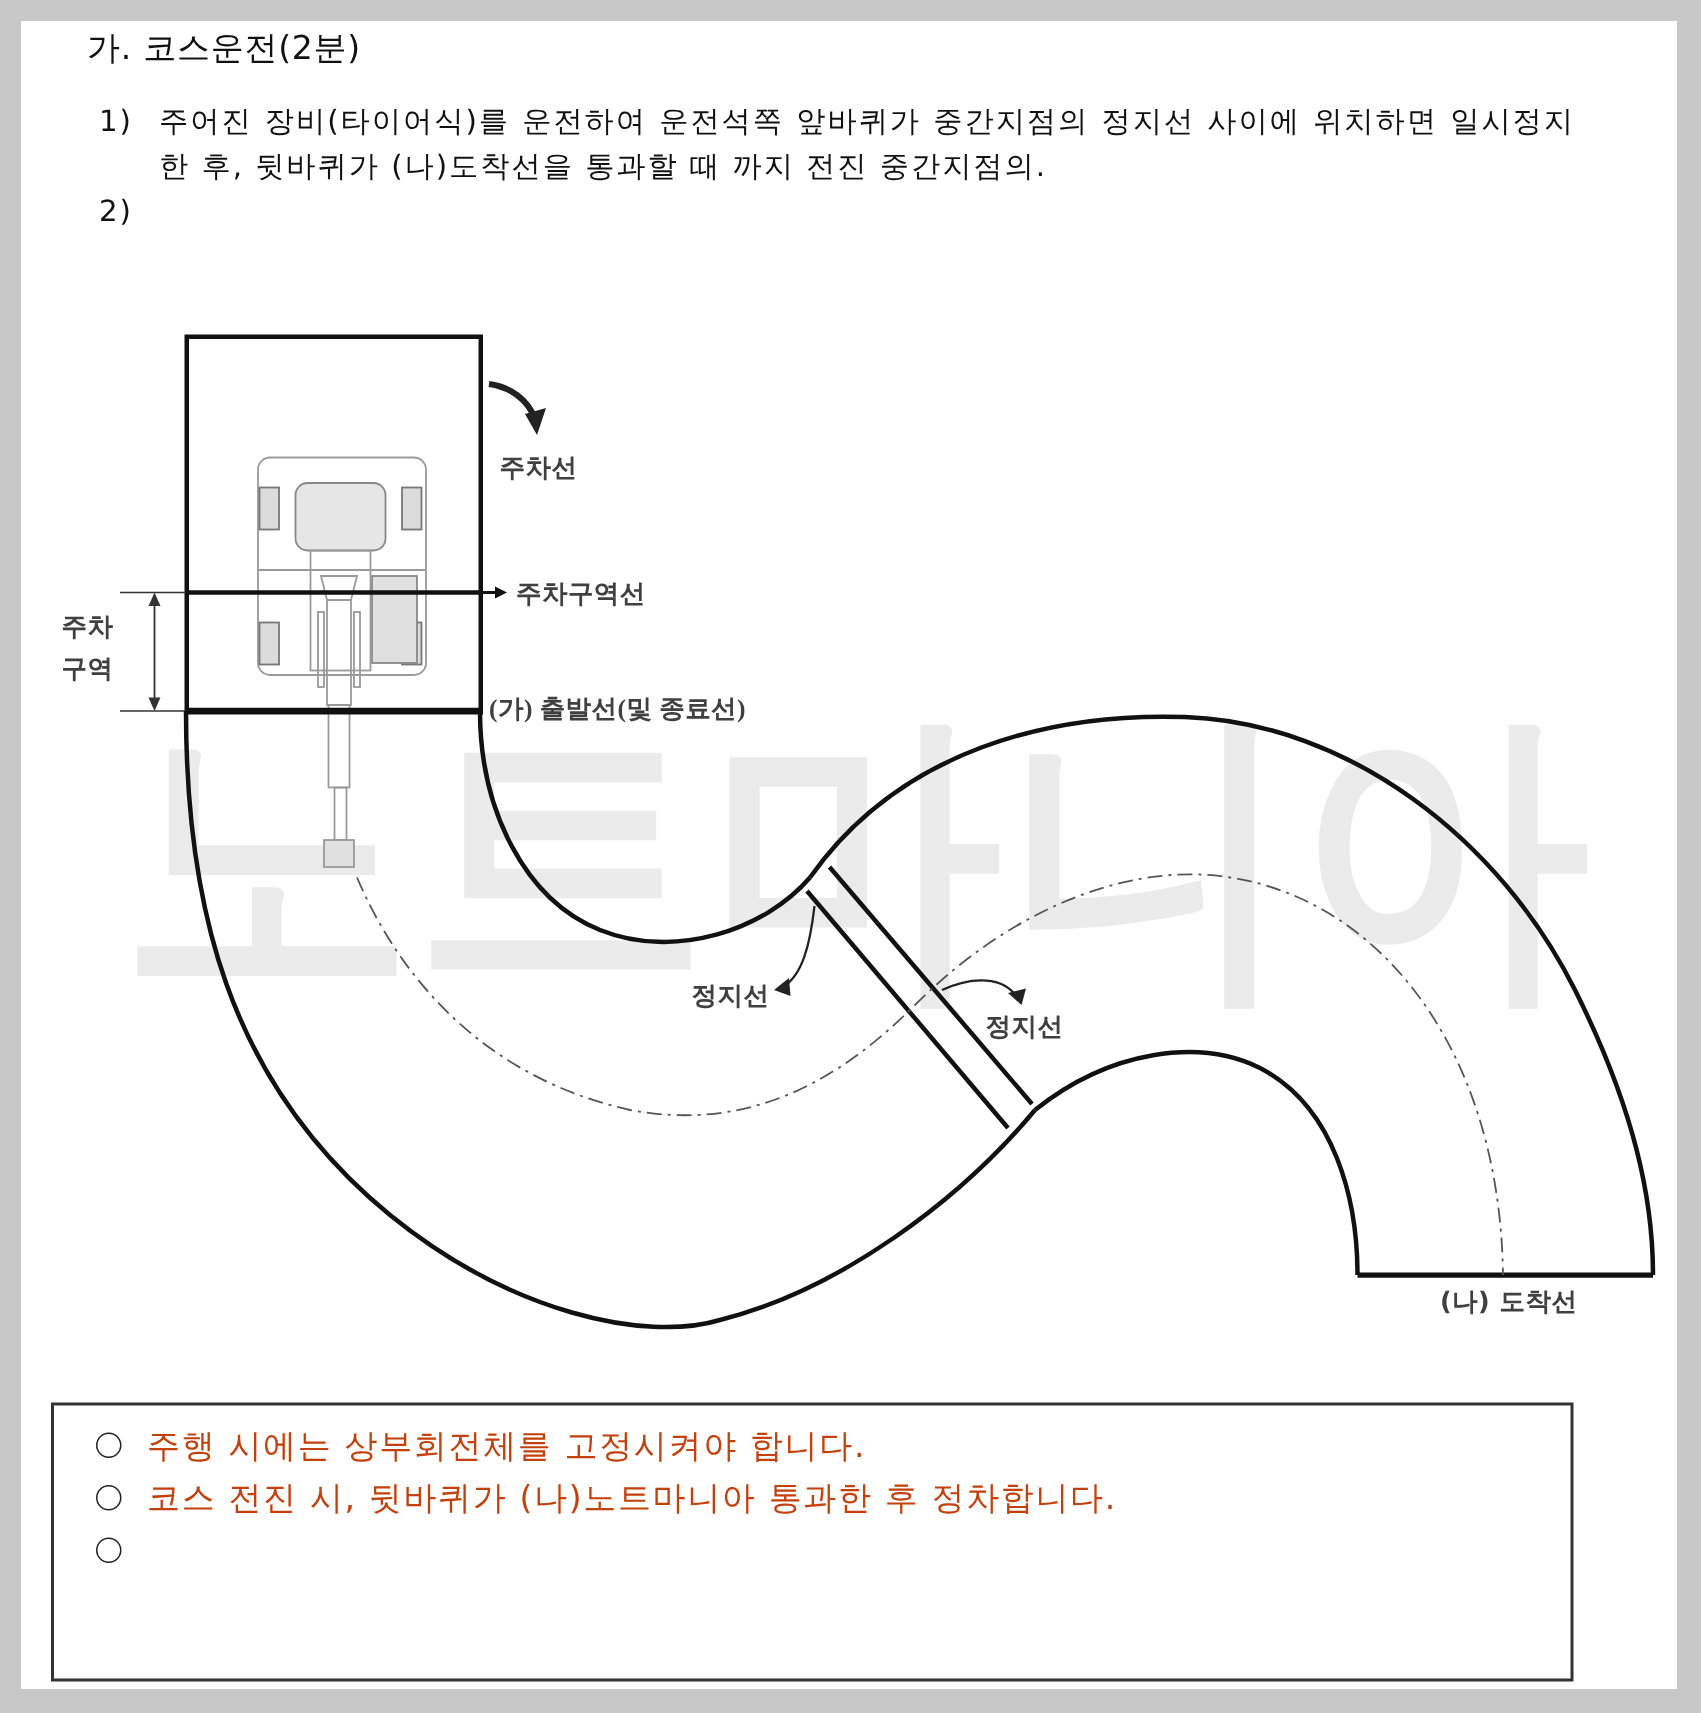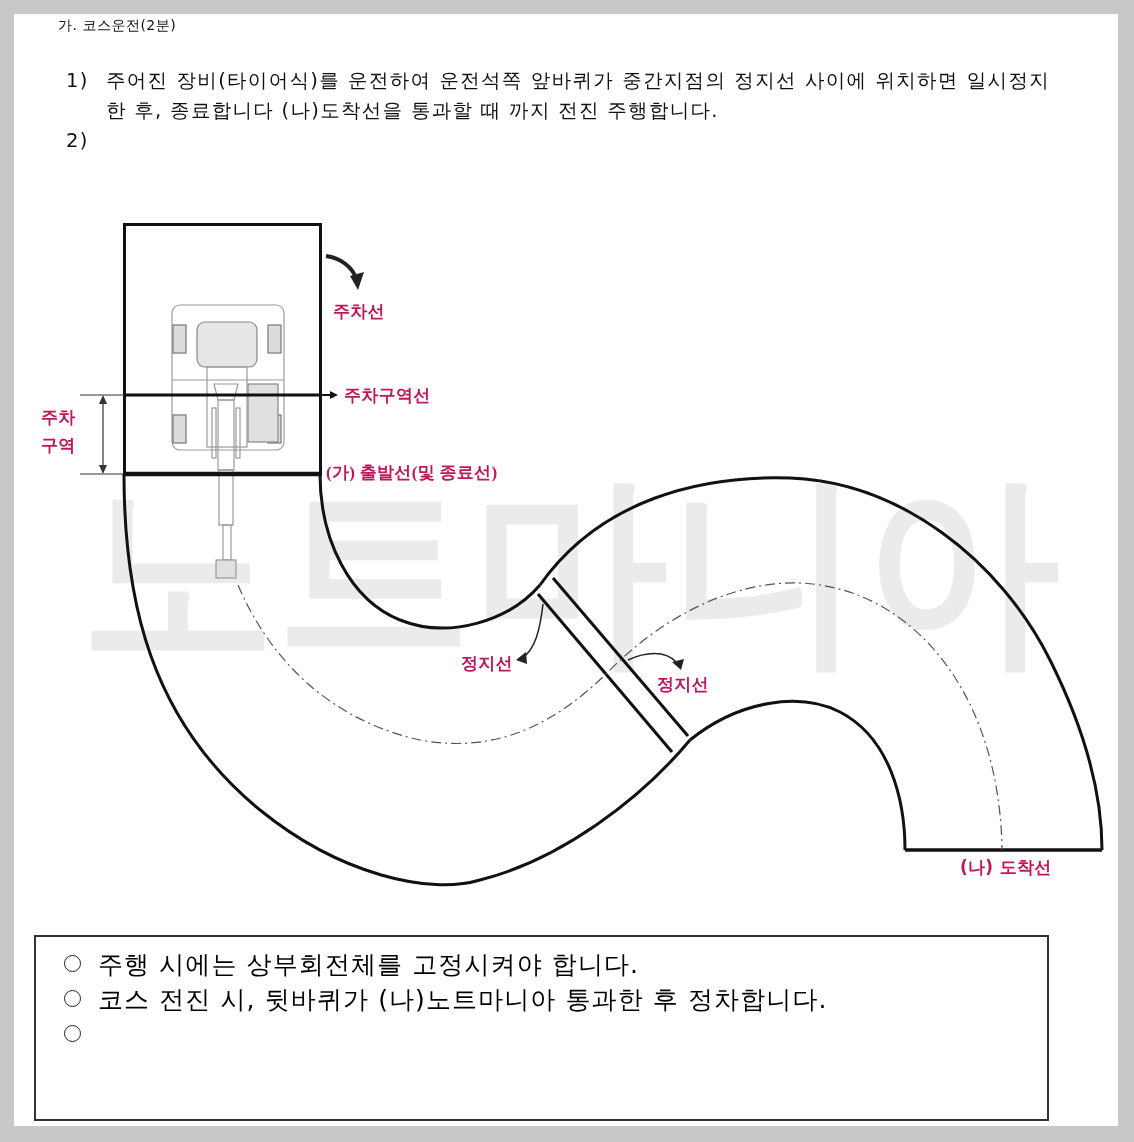--- a/index.html
+++ b/index.html
@@ -8,59 +8,59 @@
     position: relative; overflow: hidden;
     font-family: "DejaVu Sans", "Liberation Sans", sans-serif;
     color: #111;
   }
   .page {
     position: absolute; left: 14px; top: 14px; width: 1104px; height: 1112px;
     background: #ffffff;
   }
   .heading {
     position: absolute; left: 44px; top: 3px;
-    font-size: 14px; letter-spacing: 0.5px; color: #111;
+    font-size: 22px; letter-spacing: 0.5px; color: #111;
   }
   .steps { position: absolute; left: 60px; top: 52px; width: 990px; }
   .step {
     position: relative; padding-left: 46px;
     font-size: 19.5px; line-height: 30px; letter-spacing: 1.3px;
     text-align: justify; text-align-last: left;
   }
   .step .num { position: absolute; left: 6px; top: 0; }
   .diagram { position: absolute; left: 0; top: 0; width: 1134px; height: 1142px; }
   .lbl {
-    position: absolute; font-size: 17px; font-weight: bold; color: #be185d;
+    position: absolute; font-size: 17px; font-weight: bold; color: #404040;
     white-space: nowrap; letter-spacing: 0.3px;
   }
   .notes {
     position: absolute; left: 34px; top: 935px; width: 1015px; height: 186px;
     border: 2px solid #333; box-sizing: border-box; background: #fff;
   }
   .notes ul { list-style: none; margin: 0; padding: 10px 0 0 28px; }
   .notes li {
     position: relative; padding-left: 34px;
-    font-size: 25px; line-height: 35px; letter-spacing: 1.1px; color: #000000;
+    font-size: 22px; line-height: 35px; letter-spacing: 1.1px; color: #c2410c;
   }
   .notes li .bullet {
     position: absolute; left: 0; top: 8px; width: 17px; height: 17px;
     border: 1.6px solid #222; border-radius: 50%; box-sizing: border-box;
   }
 </style>
 </head>
 <body>
 
 <div class="page"></div>
 
 <div class="heading" style="left:58px; top:17px;">가. 코스운전(2분)</div>
 
 <div class="steps" style="left:60px; top:66px;">
   <div class="step">
     <span class="num">1)</span>
-    <span>주어진 장비(타이어식)를 운전하여 운전석쪽 앞바퀴가 중간지점의 정지선 사이에 위치하면 일시정지한 후, 종료합니다 (나)도착선을 통과할 때 까지 전진 주행합니다.</span>
+    <span>주어진 장비(타이어식)를 운전하여 운전석쪽 앞바퀴가 중간지점의 정지선 사이에 위치하면 일시정지한 후, 뒷바퀴가 (나)도착선을 통과할 때 까지 전진 중간지점의.</span>
   </div>
   <div class="step">
     <span class="num">2)</span>
   </div>
 </div>
 
 <svg class="diagram" viewBox="0 0 1134 1142" xmlns="http://www.w3.org/2000/svg">
 
   <text x="80" y="640" font-size="205" font-weight="bold" fill="#ebebeb" font-family="DejaVu Sans, sans-serif" textLength="980" lengthAdjust="spacingAndGlyphs">노트마니아</text>
 

